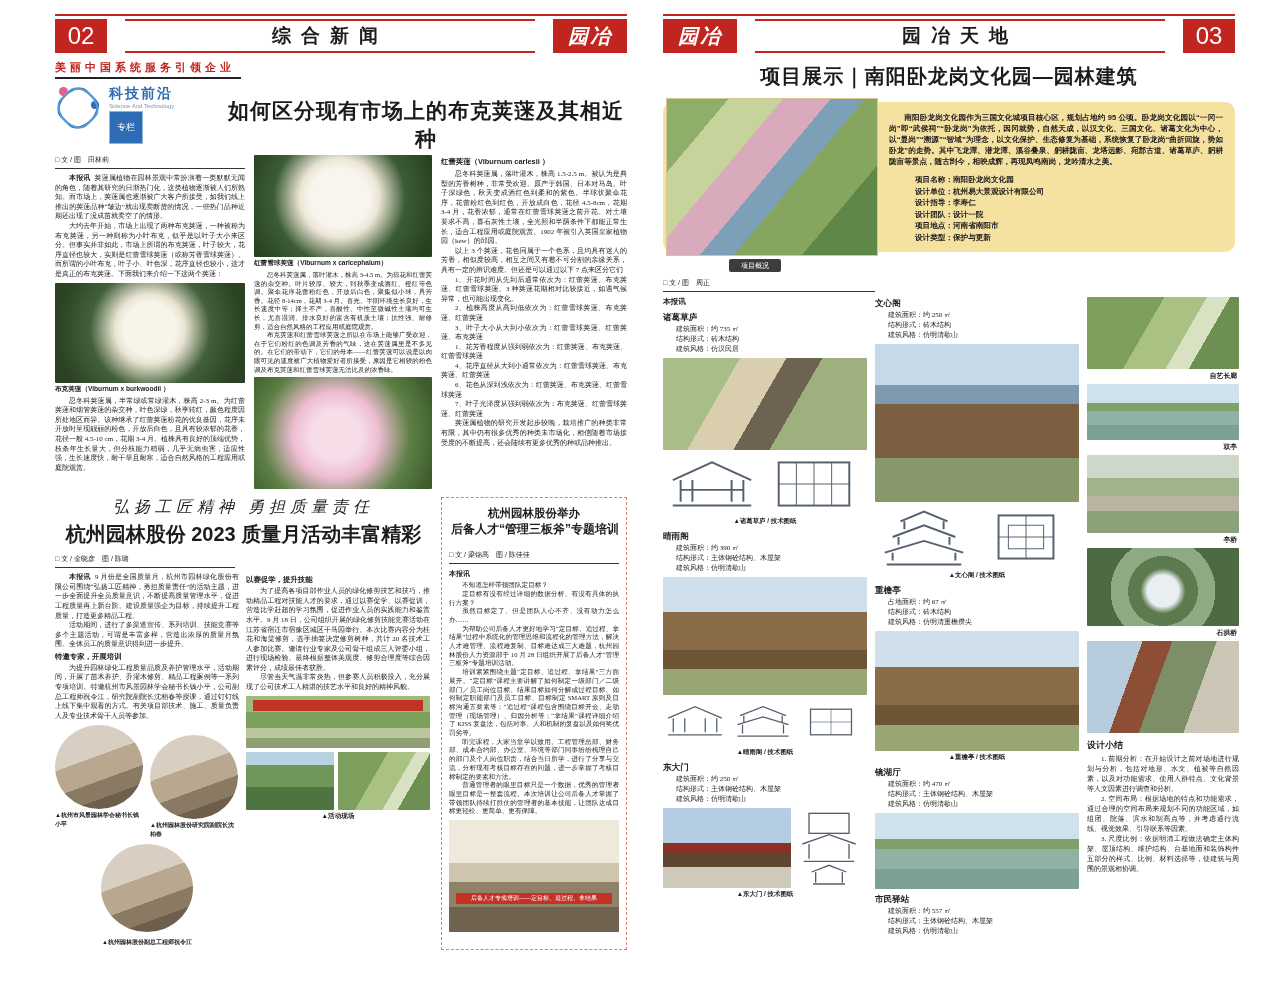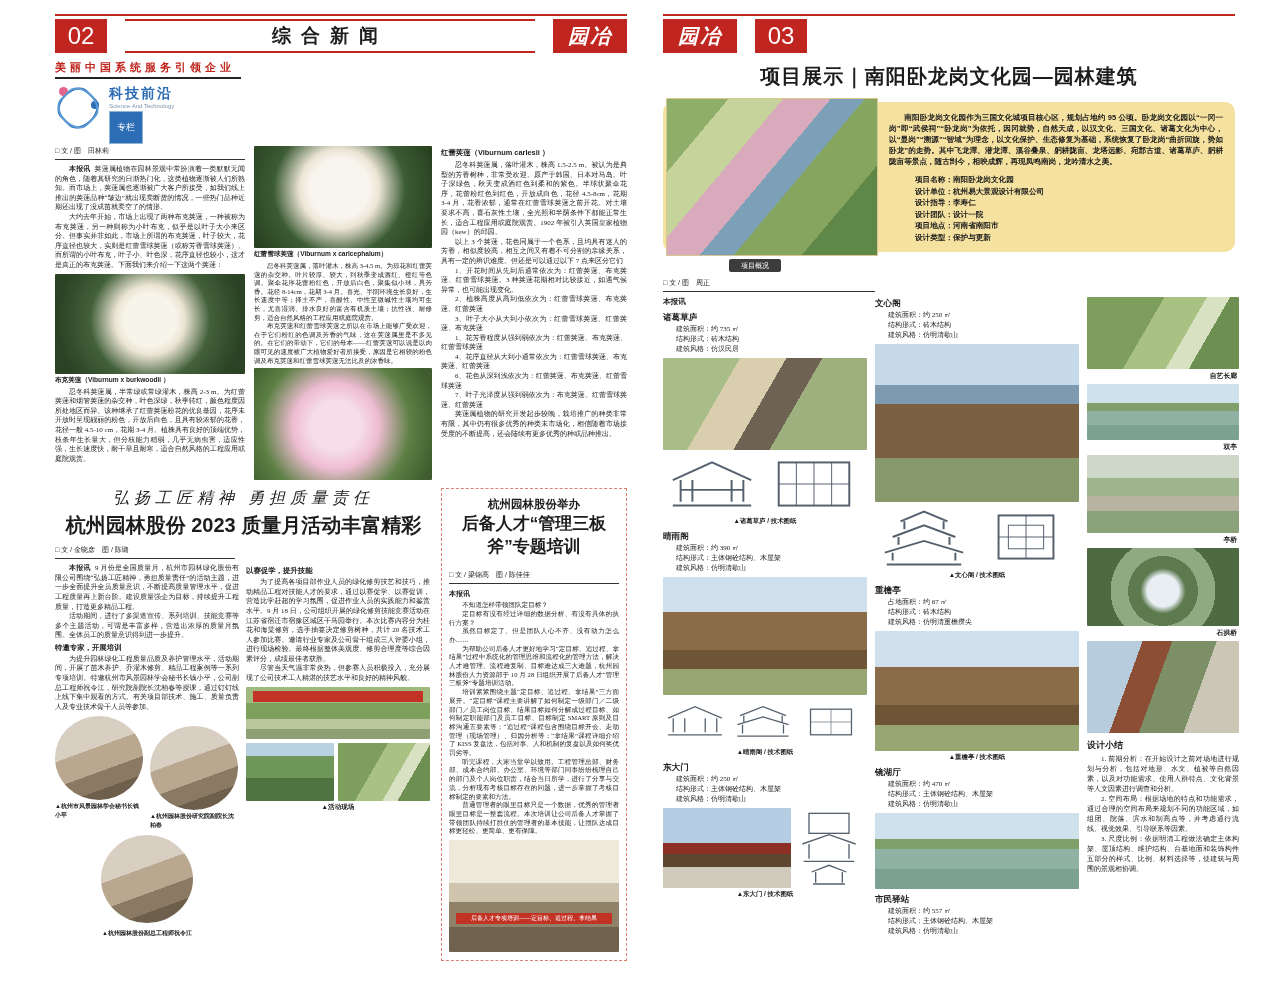--- a/index.html
+++ b/index.html
@@ -83,21 +83,21 @@
     font-family:"Liberation Sans",sans-serif; }
   .a2-flex { display:flex; gap:9px; }
   .a2-main { width:377px; }
   .a2-cols { display:grid; grid-template-columns:184px 184px; column-gap:9px;gap:7px; }
   .circle-row { display:flex; gap:6px; margin-top:4px; }
   .circle { border-radius:50%; flex:none; }
 
   
   .a3 { width:186px; border:1.6px dashed #dc7f74; padding:8px 7px; }
   .a3 .t1 { text-align:center; font-weight:bold; font-size:11.5px; font-family:"Liberation Sans",sans-serif; }
-  .a3 .t2 { text-align:center; font-weight:bold; font-size:17px; margin-bottom:12px; font-family:"Liberation Sans",sans-serif; }
+  .a3 .t2 { text-align:right; font-weight:bold; font-size:12px; margin-bottom:12px; font-family:"Liberation Sans",sans-serif; }
   .a3 p.body { font-size:6.6px; line-height:8.7px; }
   .a3 .lead { font-weight:bold; font-size:7px; font-family:"Liberation Sans",sans-serif; margin:2px 0; }
 
   
   .r-title { text-align:center; font-size:20px; font-weight:bold; margin:10px 0 8px;
     font-family:"Liberation Sans",sans-serif; letter-spacing:1px; }
   .hero { position:relative; height:176px; margin-bottom:4px; }
   .hero-box { position:absolute; left:0; right:0; top:4px; height:150px; background:#f6e2a0;
     border-radius:10px; padding:10px 12px 8px 226px; }
   .hero-photo { position:absolute; left:3px; top:0; width:212px; height:158px; border:1px solid #d8c690; }
@@ -144,20 +144,21 @@
         <div class="atom">
             <span class="dot-a"></span>
             <span class="dot-b"></span>
           </div>
         <div>
           <div class="logo-cn sans">科技前沿</div>
           <div class="logo-en sans">Science And Technology</div>
           <div class="logo-badge sans">专栏</div>
         </div>
       </div>
+      <div class="a1-title sans">如何区分现有市场上的布克荚蒾及其相近种</div>
     </div>
 
     <div class="a1-cols">
       <div>
         <div class="byline">□ 文 / 图　田林莉</div>
         <p class="body"><b class="lead-b">本报讯</b><span>荚蒾属植物在园林景观中常扮演着一类默默无闻的角色，随着其研究的日渐热门化，这类植物逐渐被人们所熟知。而市场上，荚蒾属也逐渐被广大客户所接受，如我们线上推出的荚蒾品种“皱边”就出现卖断货的情况，一些热门品种近期还出现了没成苗就卖空了的情形。</span></p>
         <p class="body">大约去年开始，市场上出现了两种布克荚蒾，一种被称为布克荚蒾，另一种则称为小叶布克，似乎是以叶子大小来区分。但事实并非如此，市场上所谓的布克荚蒾，叶子较大，花序直径也较大，实则是红蕾雪球荚蒾（或称芳香雪球荚蒾）。而所谓的小叶布克，叶子小、叶色深，花序直径也较小，这才是真正的布克荚蒾。下面我们来介绍一下这两个荚蒾：</p>
         <div class="photo ph-flower-white" style="height:100px;margin-top:3px;"></div>
         <div class="caption">布克荚蒾（Viburnum x burkwoodii ）</div>
         <p class="body">忍冬科荚蒾属，半常绿或常绿灌木，株高 2-3 m。为红蕾荚蒾和烟管荚蒾的杂交种，叶色深绿，秋季转红，颜色程度因所处地区而异。该种继承了红蕾荚蒾粉花的优良基因，花序未开放时呈现靓丽的粉色，开放后白色，且具有较浓郁的花香，花径一般 4.5-10 cm，花期 3-4 月。植株具有良好的顶端优势，枝条年生长量大，但分枝能力稍弱，几乎无病虫害，适应性强，生长速度快，耐干旱且耐寒，适合自然风格的工程应用或庭院观赏。</p>
@@ -243,20 +244,23 @@
           <div class="banner-strip" style="bottom:28px;">后备人才专项培训——定目标、追过程、拿结果</div>
         </div>
       </div>
     </div>
   </div>
 
   <div class="page">
     <div class="top-rule"></div>
     <div class="hdr-row">
       <div class="mast-box">园冶</div>
+      <div class="section-box">
+          <span>园冶天地</span>
+        </div>
       <div class="num-box">03</div>
     </div>
 
     <div class="r-title">项目展示｜南阳卧龙岗文化园—园林建筑</div>
 
     <div class="hero">
       <div class="hero-box">
         <p class="hero-intro">南阳卧龙岗文化园作为三国文化城项目核心区，规划占地约 95 公顷。卧龙岗文化园以“一冈一岗”即“武侯祠”“卧龙岗”为依托，因冈就势，自然天成，以汉文化、三国文化、诸葛文化为中心，以“显岗”“溯源”“智域”为理念，以文化保护、生态修复为基础，系统恢复了卧龙岗“曲折回旋，势如卧龙”的走势。其中飞龙潭、潜龙潭、溪谷叠泉、躬耕陇亩、龙塔远影、宛郡古道、诸葛草庐、躬耕陇亩等景点，随古剀今，相映成辉，再现凤鸣南岗，龙吟清水之美。</p>
         <div class="hero-info">
           <div>项目名称：南阳卧龙岗文化园</div>

